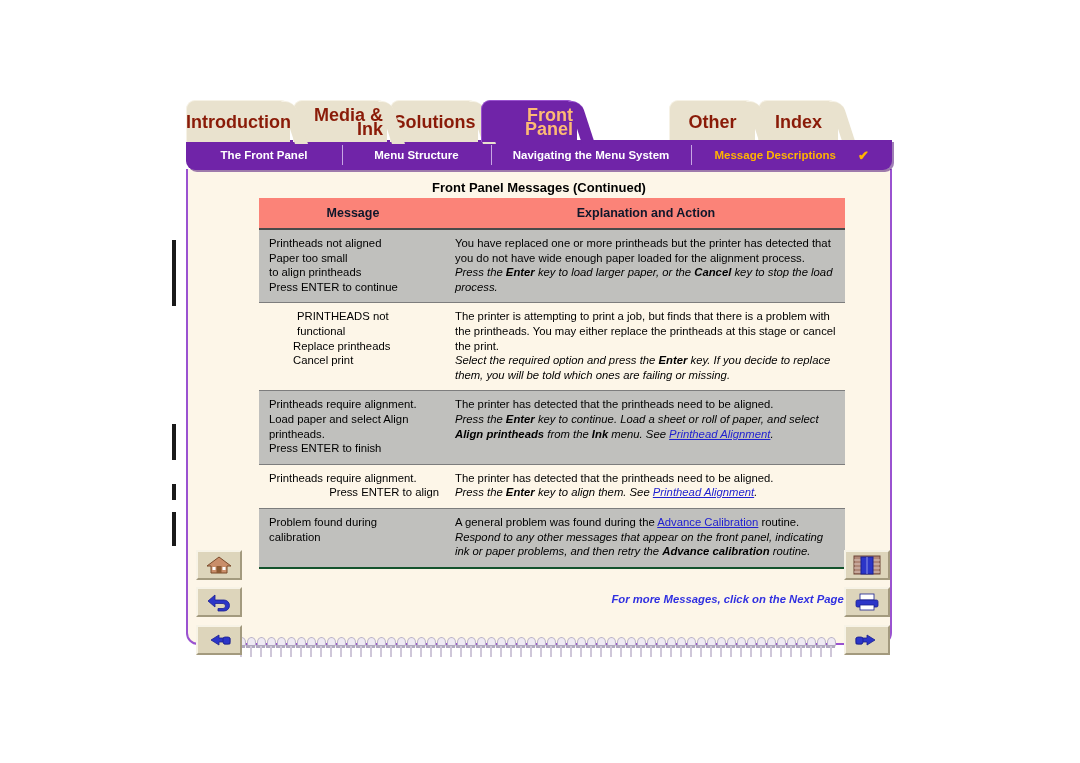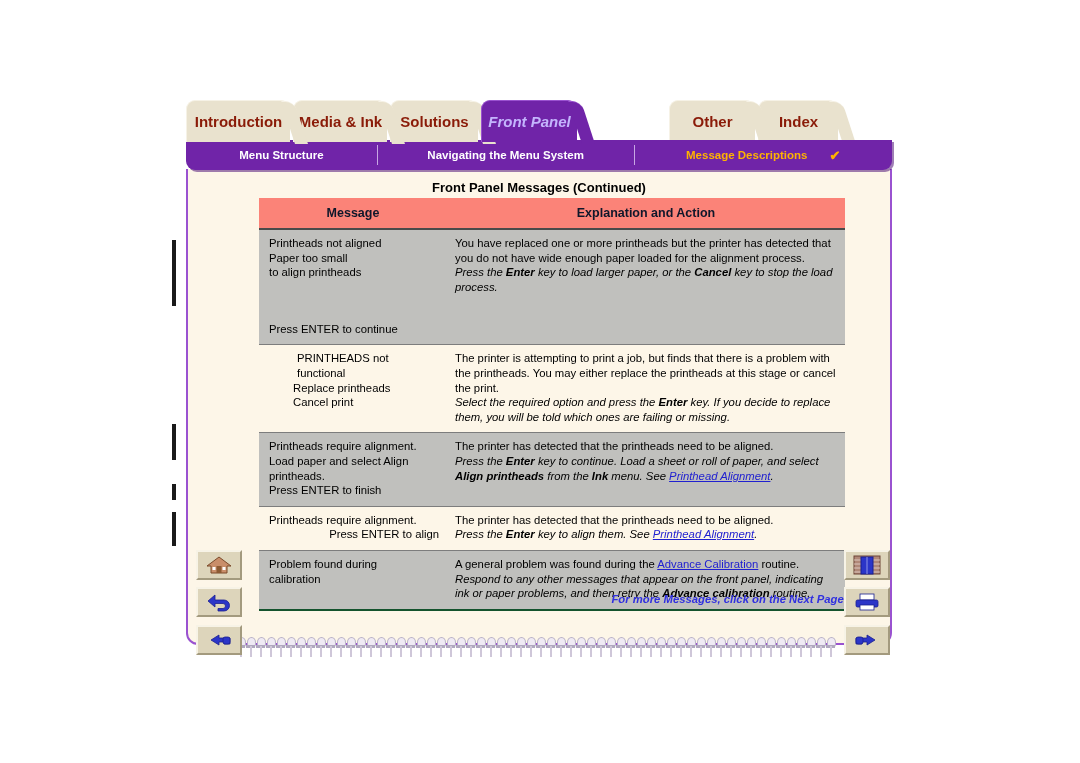--- a/index.html
+++ b/index.html
@@ -27,22 +27,22 @@
     height: 42px;
   }
   .tab {
     position: absolute;
     top: 0;
     height: 42px;
     box-sizing: border-box;
     display: flex;
     align-items: center;
     justify-content: center;
-    text-align: left;
-    font-size: 15px;
+    text-align: right;
+    font-size: 18px;
     font-weight: bold;
     line-height: 14px;
     border-radius: 9px 9px 0 0;
     background: #e9e2ce;
     color: #8a1b08;
     border-top: 1px solid #f6f2e6;
     border-left: 1px solid #f6f2e6;
     transform: skewX(0deg);
     cursor: pointer;
     user-select: none;
@@ -55,25 +55,24 @@
     width: 13px;
     height: 42px;
     background: inherit;
     border-top: 1px solid #f6f2e6;
     border-top-right-radius: 9px;
     transform: skewX(18deg);
     z-index: -1;
   }
   .tab.active {
     background: #7024a8;
-    color: #c4b5fd;
+    color: #fdba74;
     border-top: 1px solid #9a52d0;
     border-left: 1px solid #9a52d0;
     z-index: 6;
-    font-style: italic;
   }
   .tab.active::after {
     border-top: 1px solid #9a52d0;
   }
   .tab .tlabel { position: relative; z-index: 2; padding: 0 4px; white-space: pre-line;}
 
   
   .subnav {
     position: absolute;
     left: 186px;
@@ -277,20 +276,23 @@
       </div>
       <div class="tab" style="left: 483px; width: 86px; z-index: 5;">
         <span class="tlabel">Other</span>
       </div>
       <div class="tab" style="left: 572px; width: 80px; z-index: 4;">
         <span class="tlabel">Index</span>
       </div>
     </div>
 
   <div class="subnav" id="subnav">
+      <div class="subnav-item" style="flex: 1.05 1 0%;">
+        <span>The Front Panel</span>
+      </div>
       <div class="subnav-item" style="flex: 1 1 0%;">
         <span>Menu Structure</span>
       </div>
       <div class="subnav-item" style="flex: 1.35 1 0%;">
         <span>Navigating the Menu System</span>
       </div>
       <div class="subnav-item current" style="flex: 1.35 1 0%; gap: 12px;">
         <span>Message Descriptions</span>
         <span class="subnav-check">✔</span>
       </div>
@@ -305,21 +307,21 @@
           <th style="width:180px">Message</th>
           <th style="width:390px">Explanation and Action</th>
         </tr>
       </thead>
       <tbody id="tbody">
           <tr class="gray rowsep">
             <td class="col-msg">
               <span style="display: block;">Printheads not aligned</span>
               <span style="display: block;">Paper too small</span>
               <span style="display: block;">to align printheads</span>
-              <span style="display: block; margin-top: 42px;">Press ENTER to continue</span>
+              <span style="display: block;">Press ENTER to continue</span>
             </td>
             <td class="col-exp">
               <div>You have replaced one or more printheads but the printer has detected that you do not have wide enough paper loaded for the alignment process.</div>
               <div class="ital">Press the <span class="bld">Enter</span> key to load larger paper, or the <span class="bld">Cancel</span> key to stop the load process.</div>
             </td>
           </tr>
           <tr class="cream rowsep">
             <td class="col-msg">
               <span style="display: block; padding-left: 28px;">PRINTHEADS not functional</span>
               <span style="display: block; padding-left: 24px;">Replace printheads</span>

